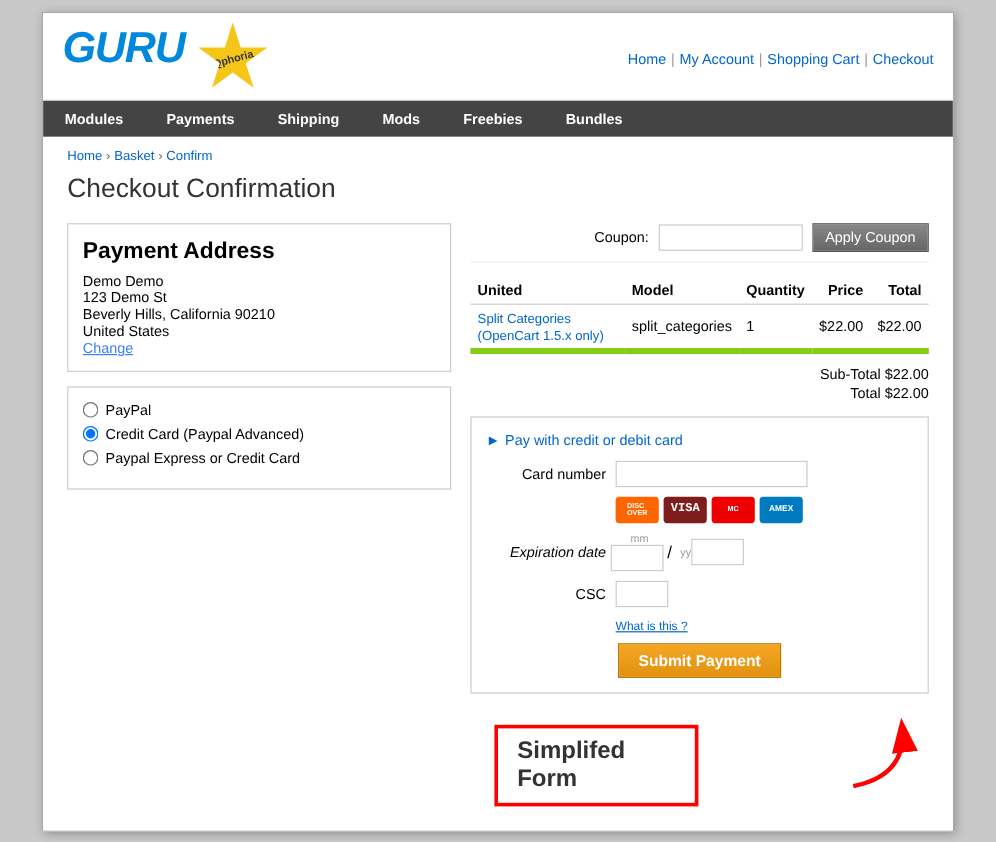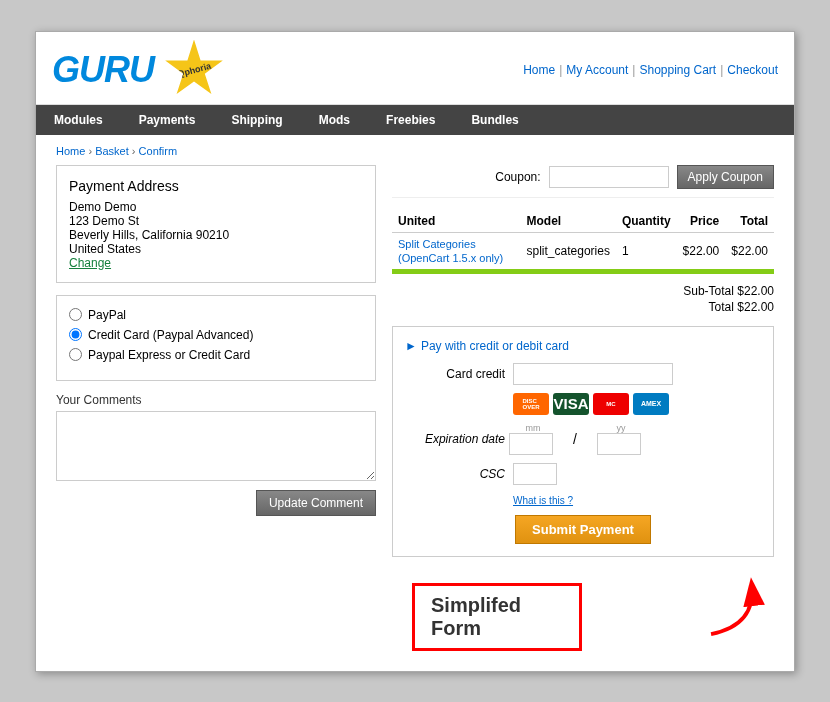--- a/index.html
+++ b/index.html
@@ -46,21 +46,20 @@
       display: flex;
       align-items: center;
       justify-content: center;
       font-size: 8px;
       font-weight: bold;
       color: #333;
       margin-left: 10px;
     }
     .logo-area {
       display: flex;
-      align-items: center;
     }
     .top-nav {
       display: flex;
       gap: 4px;
       font-size: 12px;
       color: #0066cc;
       align-items: center;
     }
     .top-nav a {
       color: #0066cc;
@@ -107,25 +106,25 @@
     .right-panel {
       flex: 1;
     }
     .address-box {
       border: 1px solid #ccc;
       padding: 12px;
       margin-bottom: 12px;
       font-size: 12px;
     }
     .address-box h3 {
-      font-size: 14px;
-      font-weight: normal;
+      font-size: 19px;
+      font-weight: bold;
       margin-bottom: 6px;
     }
-    .address-box a { color: #15803d; }
+    .address-box a { color: #3b82f6; }
     .payment-options {
       border: 1px solid #ccc;
       padding: 12px;
       margin-bottom: 12px;
     }
     .payment-option {
       display: flex;
       align-items: center;
       gap: 6px;
       margin-bottom: 6px;
@@ -247,21 +246,21 @@
       height: 22px;
       border-radius: 3px;
       display: flex;
       align-items: center;
       justify-content: center;
       font-size: 7px;
       font-weight: bold;
       color: #fff;
     }
     .card-discover { background: #f60; }
-    .card-visa { background: #14532d; font-size: 15px; }
+    .card-visa { background: #7f1d1d; font-size: 10px; font-family: Liberation Mono, monospace; }
     .card-mc { background: #eb001b; }
     .card-amex { background: #007bc1; }
     .exp-row {
       display: flex;
       align-items: center;
       margin-bottom: 8px;
       gap: 4px;
     }
     .exp-row label {
       width: 100px;
@@ -278,21 +277,20 @@
     .csc-row {
       display: flex;
       align-items: center;
       margin-bottom: 8px;
       gap: 8px;
     }
     .csc-row .label-col {
       width: 100px;
       text-align: right;
       font-size: 12px;
-      font-style: italic;
     }
     .btn-submit-payment {
       background: linear-gradient(to bottom, #f5a623, #e09210);
       color: #fff;
       border: 1px solid #c07800;
       padding: 6px 16px;
       font-size: 13px;
       font-weight: bold;
       cursor: pointer;
       display: block;
@@ -313,21 +311,21 @@
       margin-left: 120px;
     }
     .bottom-area {
       display: flex;
       align-items: flex-start;
       margin-top: 10px;
     }
     .exp-inputs-group {
       display: flex;
       align-items: center;
-      gap: 20px;
+      gap: 3px;
     }
     .exp-inputs-group .sep-slash { font-size: 14px; }
   </style>
 </head>
 <body>
 
 <div class="browser-window">
 
   <div class="header">
     <div class="logo-area">
@@ -359,20 +357,21 @@
   <div class="content">
 
     <div class="breadcrumb">
       <a href="#">Home</a>
       <span> › </span>
       <a href="#">Basket</a>
       <span> › </span>
       <a href="#">Confirm</a>
     </div>
 
+    <h1 class="page-title">Checkout Confirmation</h1>
 
     <div class="checkout-layout">
 
       <div class="left-panel">
 
         <div class="address-box">
           <h3>Payment Address</h3>
           <div>Demo Demo</div>
           <div>123 Demo St</div>
           <div>Beverly Hills, California 90210</div>
@@ -388,25 +387,20 @@
           <div class="payment-option">
             <input type="radio" name="payment" checked="" style="">
             <span>Credit Card (Paypal Advanced)</span>
           </div>
           <div class="payment-option">
             <input type="radio" name="payment" style="">
             <span>Paypal Express or Credit Card</span>
           </div>
         </div>
 
-        <div class="comments-box">
-          <label>Your Comments</label>
-          <textarea style=""></textarea>
-          <button class="btn-update">Update Comment</button>
-        </div>
 
       </div>
 
       <div class="right-panel">
 
         <div class="coupon-row">
           <label>Coupon:</label>
           <input type="text" style="">
           <button class="btn-coupon">Apply Coupon</button>
         </div>
@@ -445,40 +439,40 @@
           </div>
         </div>
 
         <div class="payment-card-box">
           <div class="title">
             <span>►</span>
             <span>Pay with credit or debit card</span>
           </div>
 
           <div class="form-row">
-            <label>Card credit</label>
+            <label>Card number</label>
             <input type="text" class="" style="">
           </div>
 
           <div class="card-icons">
             <div class="card-icon card-discover" style="background:#f60; color:#fff; font-size:6px;">DISC<br>OVER</div>
             <div class="card-icon card-visa">VISA</div>
             <div class="card-icon card-mc" style="background:#e00; font-size:6px;">MC</div>
             <div class="card-icon card-amex" style="font-size:7px;">AMEX</div>
           </div>
 
           <div class="exp-row">
             <label>Expiration date</label>
             <div class="exp-inputs-group">
               <div style="display:flex; flex-direction:column; align-items:center;">
                 <span class="hint" style="font-size:9px; color:#999;">mm</span>
                 <input type="text" class="small" style="width: 44px; border: 1px solid rgb(204, 204, 204); padding: 3px 4px; font-size: 12px;">
               </div>
               <span class="sep-slash">/</span>
-              <div style="display:flex; flex-direction:column; align-items:center;">
+              <div style="display:flex; flex-direction:row; align-items:center;">
                 <span class="hint" style="font-size:9px; color:#999;">yy</span>
                 <input type="text" class="small" style="width: 44px; border: 1px solid rgb(204, 204, 204); padding: 3px 4px; font-size: 12px;">
               </div>
             </div>
           </div>
 
           <div class="csc-row">
             <div class="label-col">CSC</div>
             <input type="text" style="width: 44px; border: 1px solid rgb(204, 204, 204); padding: 3px 4px; font-size: 12px;">
           </div>

